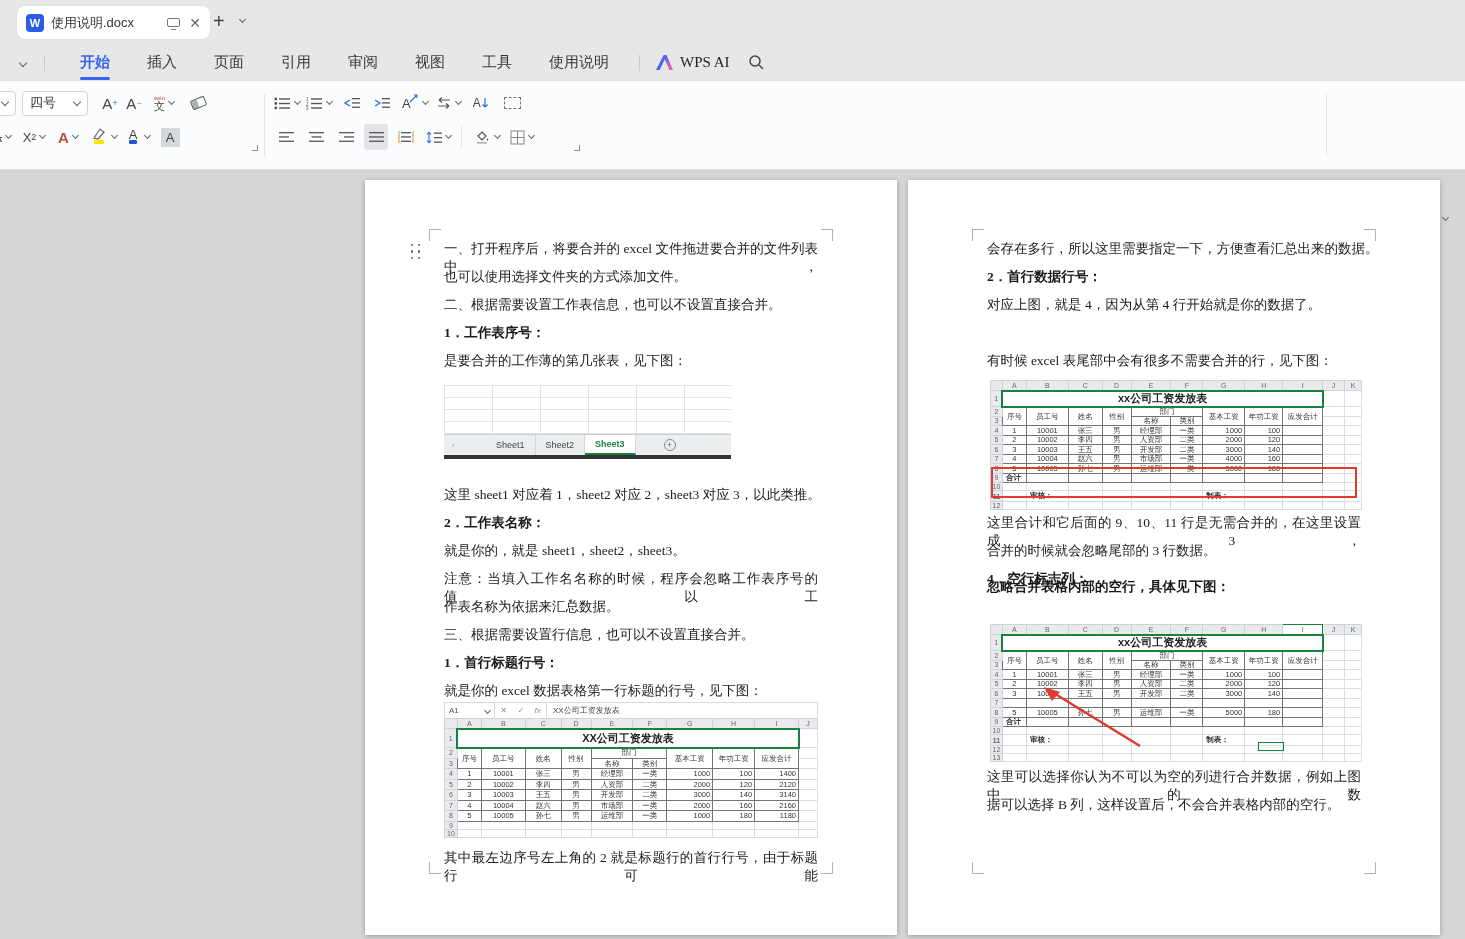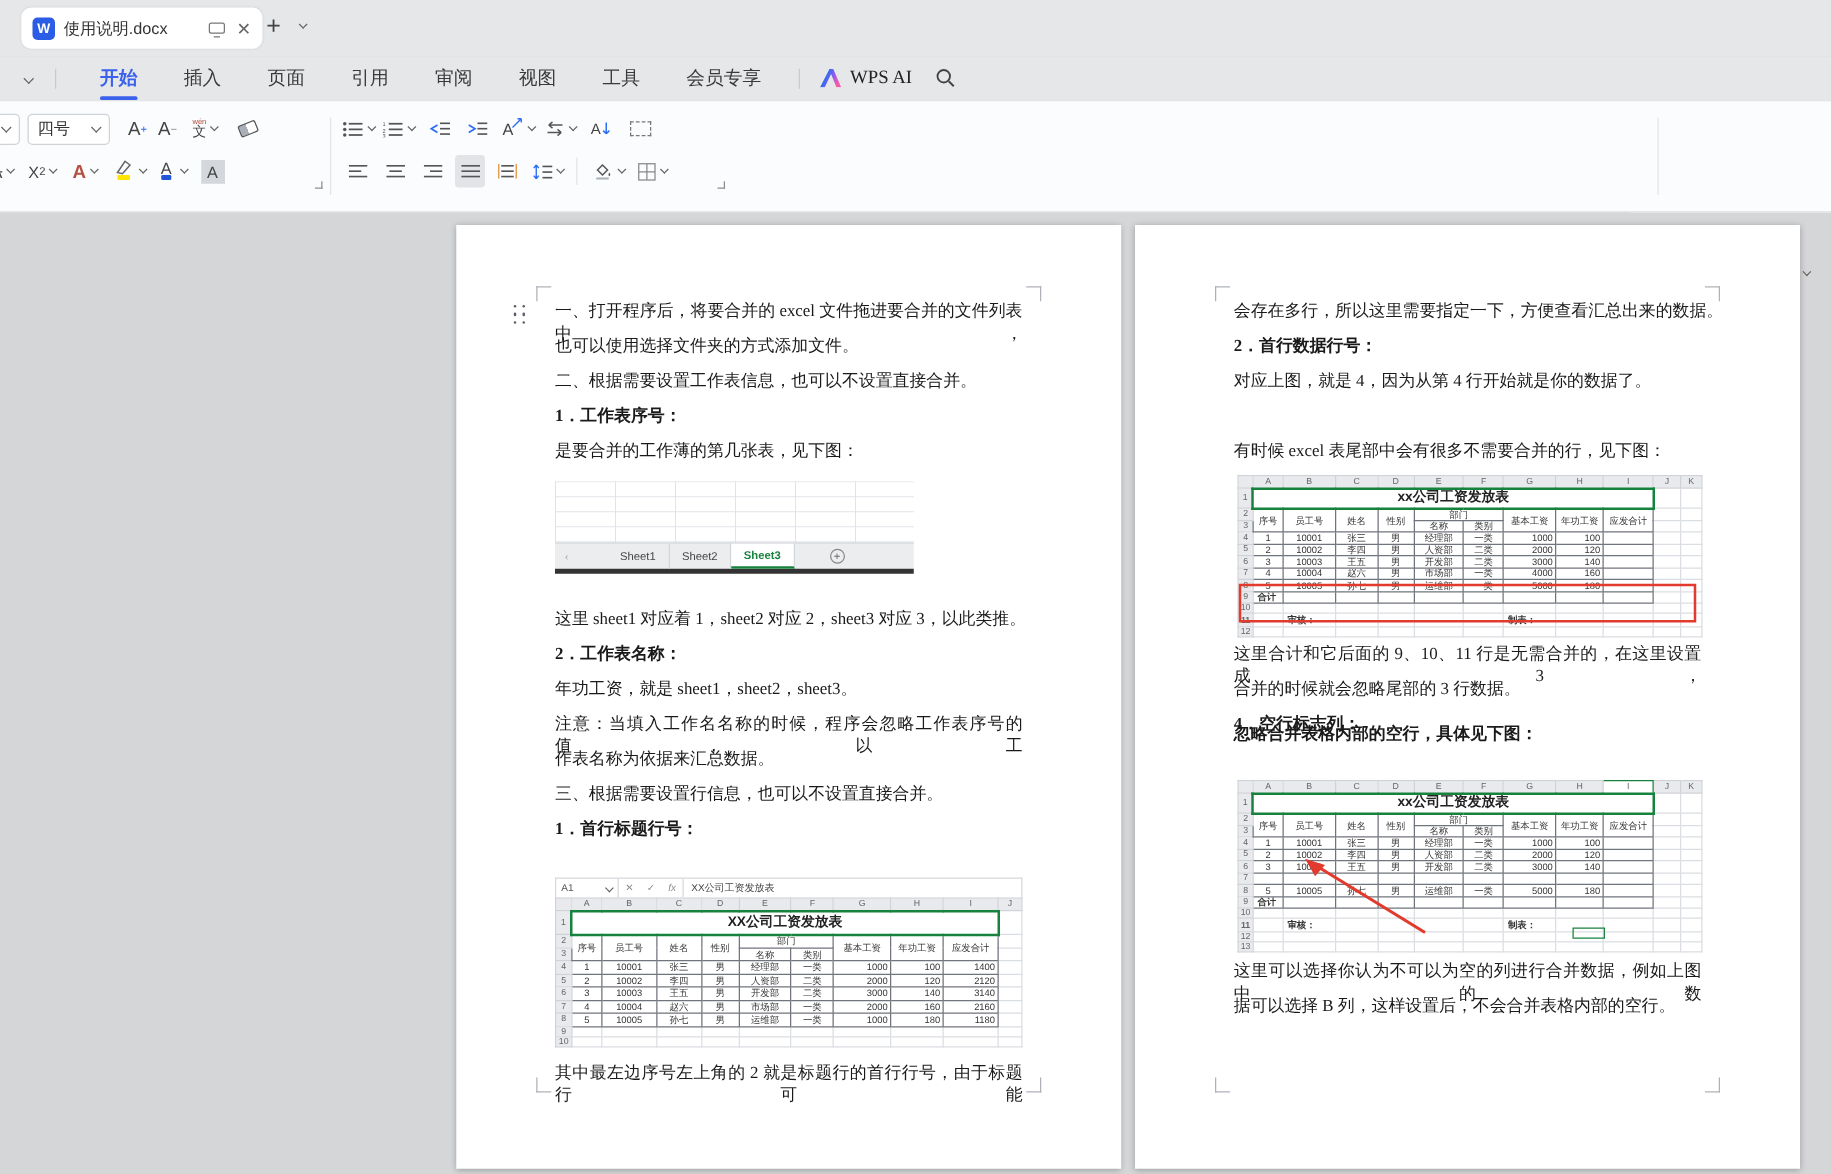--- a/index.html
+++ b/index.html
@@ -158,21 +158,21 @@
 <div id="menubar">
   <span class="cv collapse"></span>
   <span class="mb-div" style="margin-left:18px"></span>
   <div class="menu-item active">开始</div>
   <div class="menu-item">插入</div>
   <div class="menu-item">页面</div>
   <div class="menu-item">引用</div>
   <div class="menu-item">审阅</div>
   <div class="menu-item">视图</div>
   <div class="menu-item">工具</div>
-  <div class="menu-item">会员专享</div>
+  <div class="menu-item">使用说明</div>
   <span class="mb-div"></span>
   <span class="ai-logo"></span>
   <span class="ai-label">WPS AI</span>
   <svg class="mb-search" width="17" height="17" viewBox="0 0 17 17">
     <circle cx="7" cy="7" r="5" fill="none" stroke="#444" stroke-width="1.5"></circle>
     <line x1="11" y1="11" x2="15" y2="15" stroke="#444" stroke-width="1.5"></line>
   </svg>
 </div>
 
 <div id="toolbar">
@@ -446,25 +446,26 @@
         <span class="fs-tab">Sheet1</span>
         <span class="fs-tab">Sheet2</span>
         <span class="fs-tab active">Sheet3</span>
         <span class="fs-plus">+</span>
       </div>
       <div class="fs-bottom"></div>
     </div>
 
     <div class="dline" style="top:306px">这里 sheet1 对应着 1，sheet2 对应 2，sheet3 对应 3，以此类推。</div>
     <div class="dline b" style="top:334px">2．工作表名称：</div>
-    <div class="dline" style="top:362px">年功工资，就是 sheet1，sheet2，sheet3。</div>
+    <div class="dline" style="top:362px">就是你的，就是 sheet1，sheet2，sheet3。</div>
     <div class="dline j" style="top:390px">注意：当填入工作名名称的时候，程序会忽略工作表序号的值，以工</div>
     <div class="dline" style="top:418px">作表名称为依据来汇总数据。</div>
     <div class="dline" style="top:446px">三、根据需要设置行信息，也可以不设置直接合并。</div>
     <div class="dline b" style="top:474px">1．首行标题行号：</div>
+    <div class="dline" style="top:502px">就是你的 excel 数据表格第一行标题的行号，见下图：</div>
 
     <div class="fig-excel x1 xl" style="left:79px; top:522px; width:374px; height:138px">
       <div class="fbar">
         <span class="fb-name">
             <span>A1</span>
             <span class="cv sm" style="margin-top:-1px"></span>
           </span>
         <span class="fb-btns">
           <span>✕</span>
           <span>✓</span>

